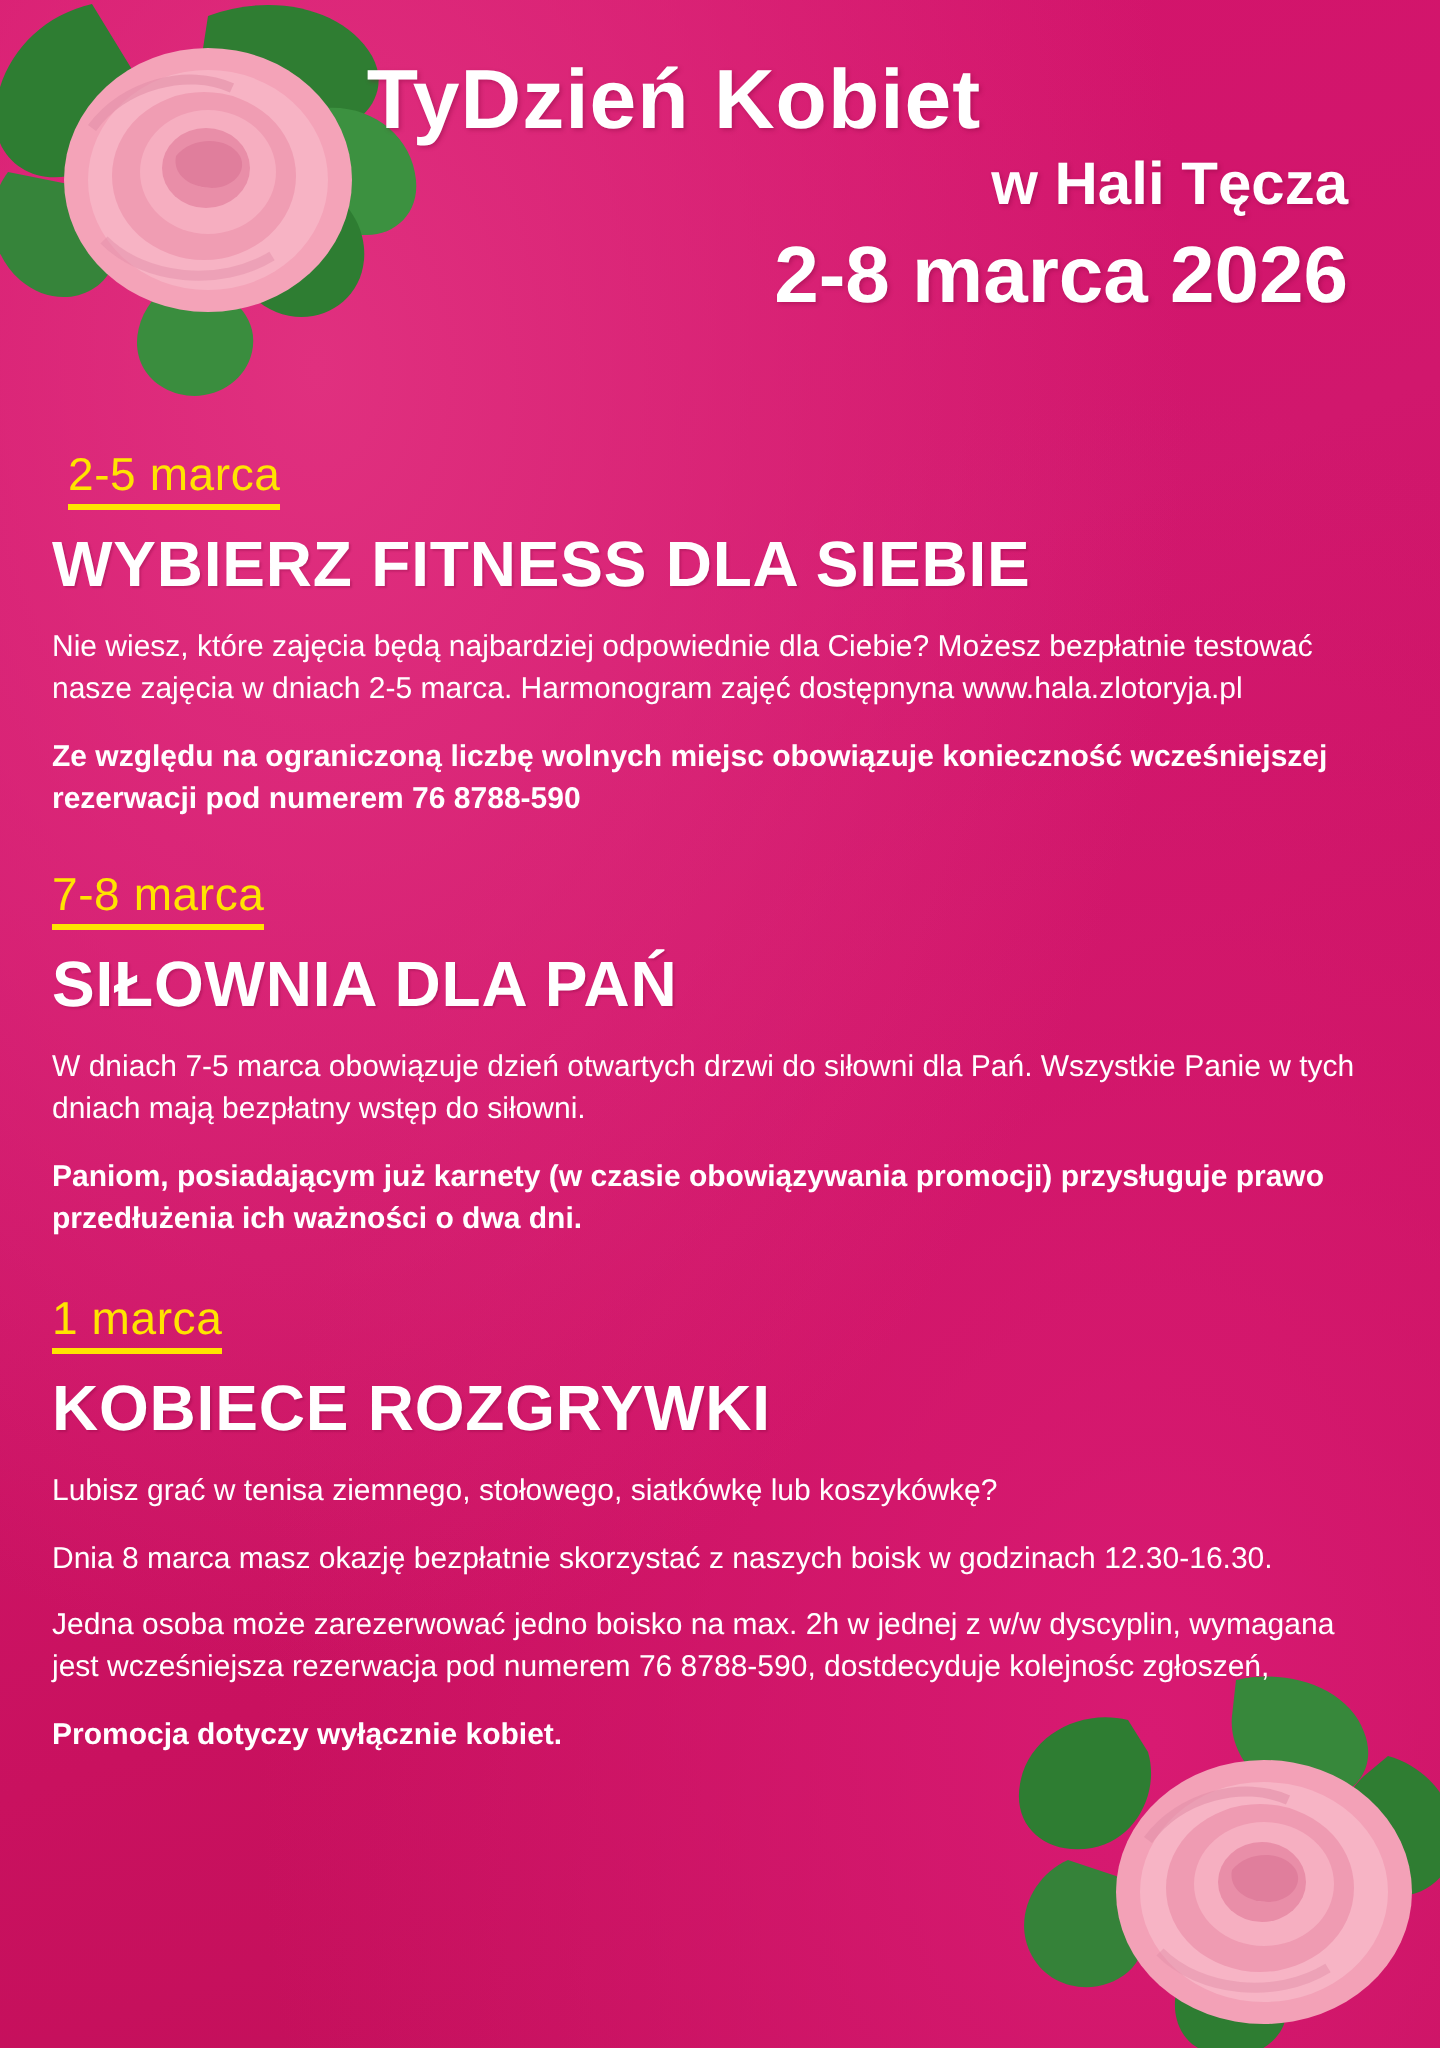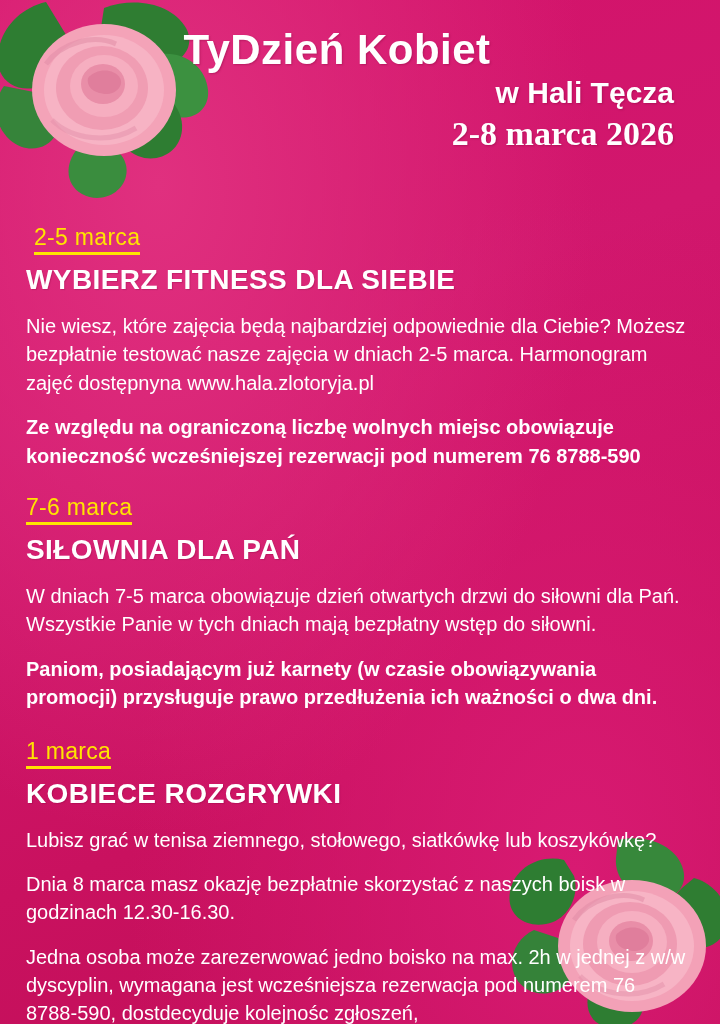--- a/index.html
+++ b/index.html
@@ -43,26 +43,25 @@
     text-align: center;
   }
   .title-line2 {
     font-size: 30px;
     font-weight: bold;
     line-height: 1.18;
     margin-top: 2px;
     text-shadow: 1px 1px 2px rgba(120,0,55,0.35);
   }
   .title-line3 {
-    font-size: 34px;
+    font-size: 40px;
     font-weight: bold;
     line-height: 1.2;
     margin-top: 4px;
     text-shadow: 1px 1px 2px rgba(120,0,55,0.35);
-    font-family: Liberation Serif, serif;
   }
 
   
   .rose {
     position: absolute;
     pointer-events: none;
   }
   .rose-top { top: -6px; left: -14px; width: 230px; height: 210px; }
   .rose-bottom { bottom: -10px; right: -18px; width: 240px; height: 200px; }
 
@@ -79,31 +78,31 @@
     color: #ffe400;
     font-size: 23px;
     font-weight: normal;
     border-bottom: 3px solid #ffe400;
     padding-bottom: 1px;
     margin-bottom: 9px;
     letter-spacing: 0.3px;
   }
   .section-heading {
     color: #ffffff;
-    font-size: 28px;
+    font-size: 32px;
     font-weight: bold;
     letter-spacing: 0.4px;
     margin: 0 0 12px 0;
     text-shadow: 1px 1px 1px rgba(120,0,55,0.25);
   }
   .para {
     color: #ffffff;
-    font-size: 20px;
+    font-size: 15px;
     line-height: 1.42;
-    margin: 16px 0 12px 0;
+    margin: 0 0 12px 0;
     max-width: 660px;
   }
   .para:last-child { margin-bottom: 0; font-weight: bold; }
 
   .sec2 { margin-top: 24px; }
   .sec3 { margin-top: 26px; }
 
   .sec1 .date-label { margin-left: 8px; }
 </style>
 </head>
@@ -159,21 +158,21 @@
   <div class="content">
 
     <div class="section sec1">
       <div class="date-label">2-5 marca</div>
       <h2 class="section-heading">WYBIERZ FITNESS DLA SIEBIE</h2>
       <p class="para">Nie wiesz, które zajęcia będą najbardziej odpowiednie dla Ciebie? Możesz bezpłatnie testować nasze zajęcia w dniach 2-5 marca. Harmonogram zajęć dostępnyna www.hala.zlotoryja.pl</p>
       <p class="para">Ze względu na ograniczoną liczbę wolnych miejsc obowiązuje konieczność wcześniejszej rezerwacji pod numerem 76 8788-590</p>
     </div>
 
     <div class="section sec2">
-      <div class="date-label">7-6 marca</div>
+      <div class="date-label">7-8 marca</div>
       <h2 class="section-heading">SIŁOWNIA DLA PAŃ</h2>
       <p class="para">W dniach 7-5 marca obowiązuje dzień otwartych drzwi do siłowni dla Pań. Wszystkie Panie w tych dniach mają bezpłatny wstęp do siłowni.</p>
       <p class="para">Paniom, posiadającym już karnety (w czasie obowiązywania promocji) przysługuje prawo przedłużenia ich ważności o dwa dni.</p>
     </div>
 
     <div class="section sec3">
       <div class="date-label">1 marca</div>
       <h2 class="section-heading">KOBIECE ROZGRYWKI</h2>
       <p class="para">Lubisz grać w tenisa ziemnego, stołowego, siatkówkę lub koszykówkę?</p>
       <p class="para">Dnia 8 marca masz okazję bezpłatnie skorzystać z naszych boisk w godzinach 12.30-16.30.</p>

